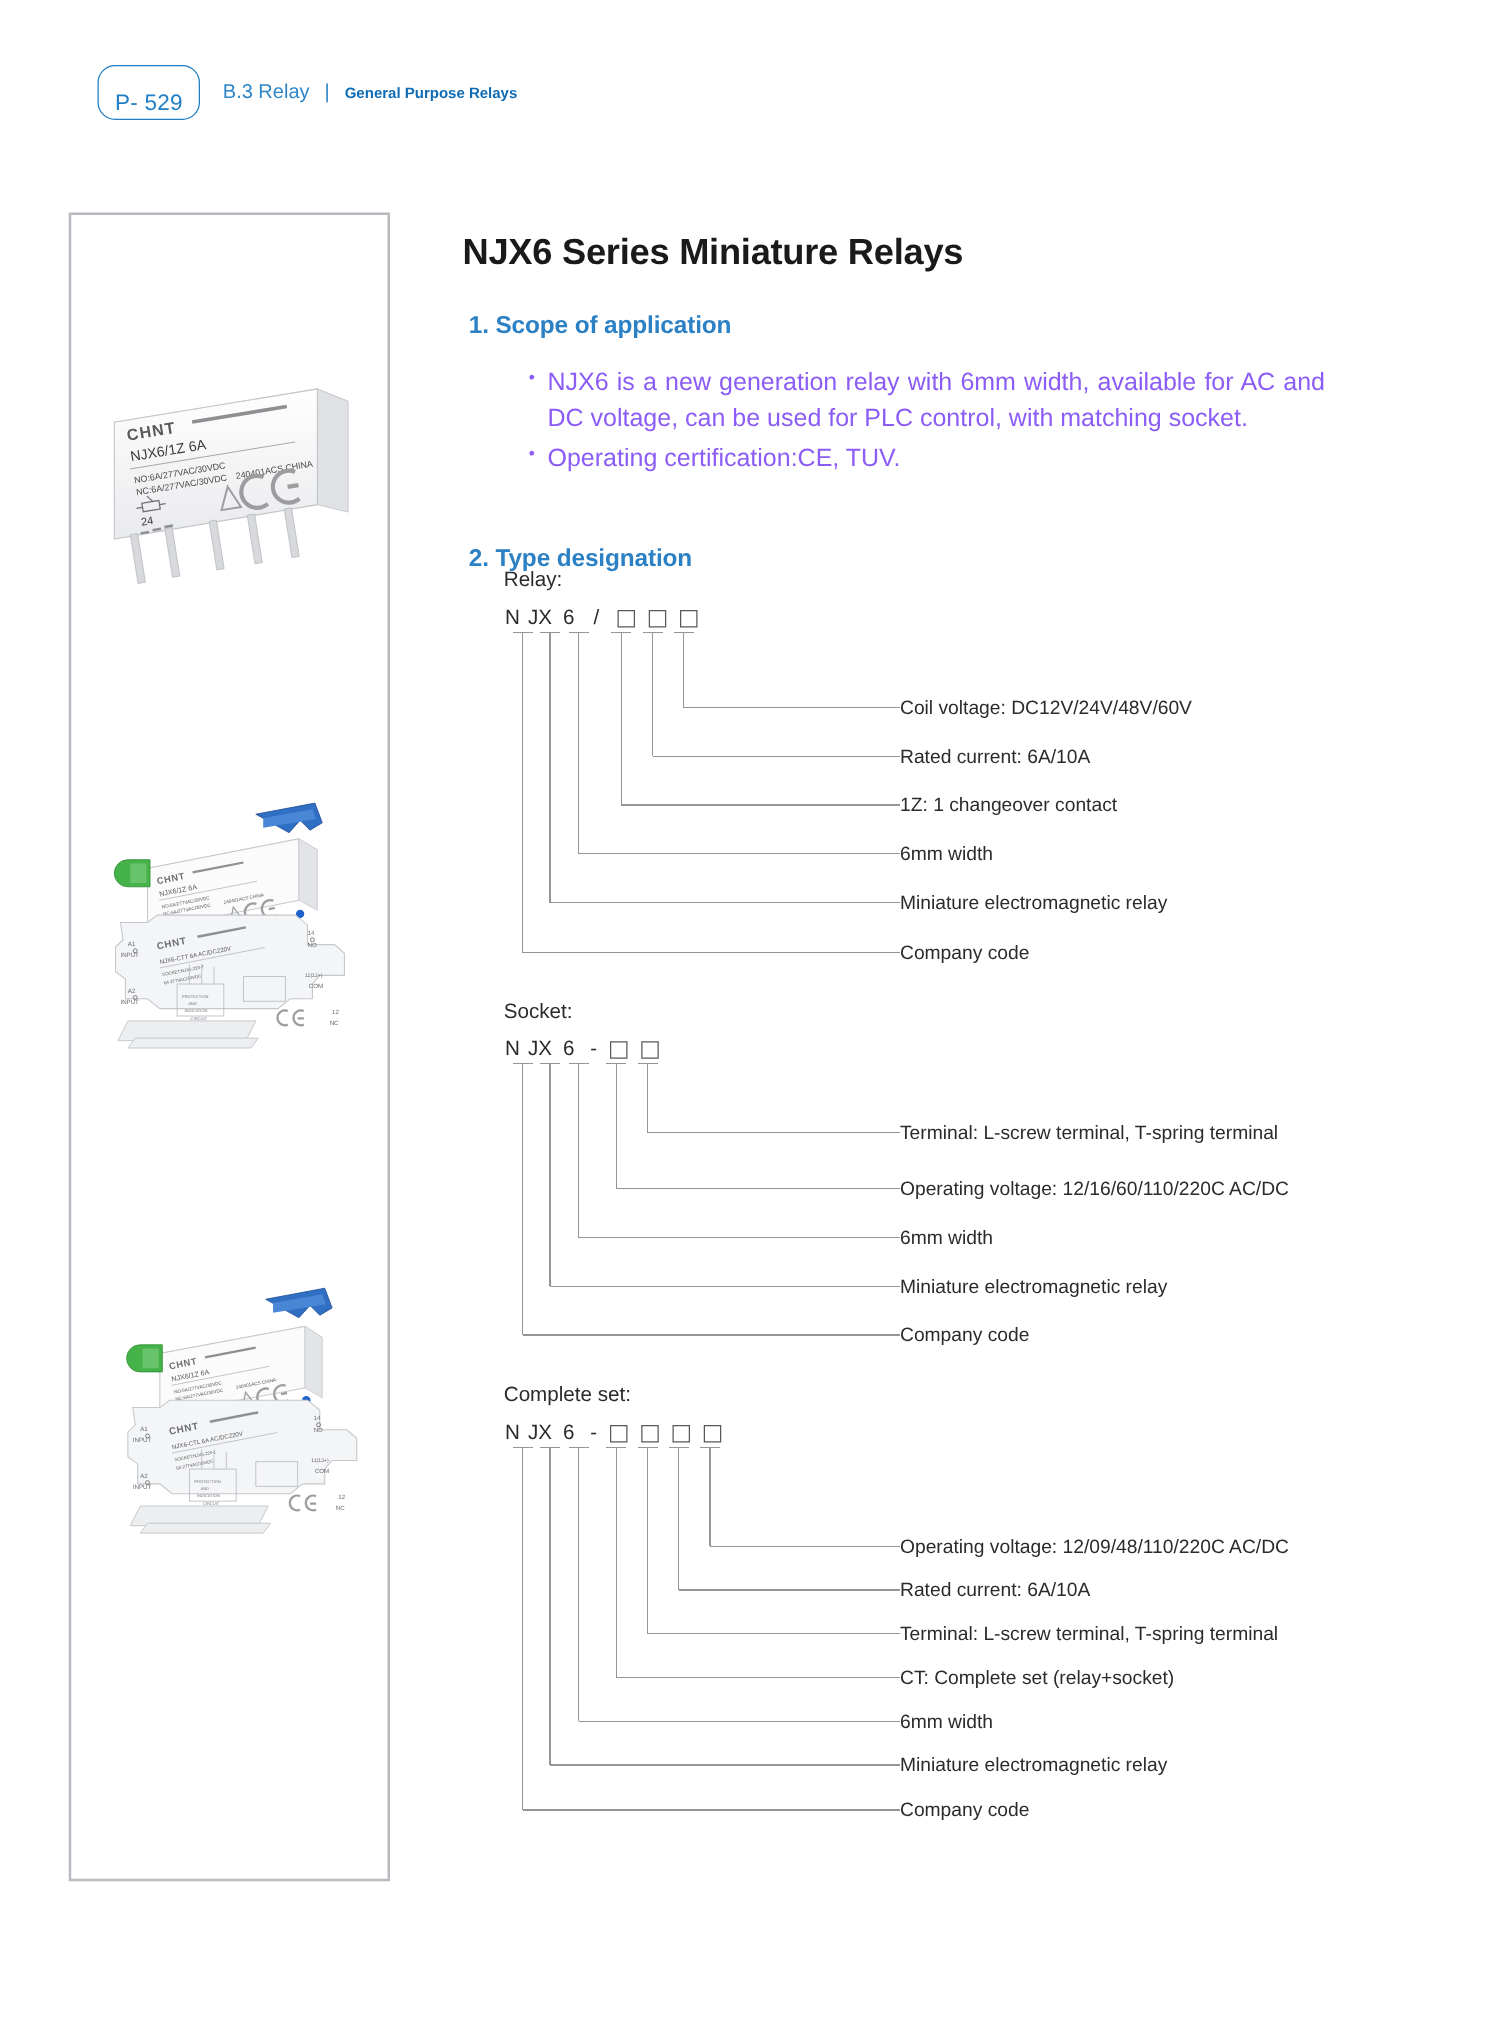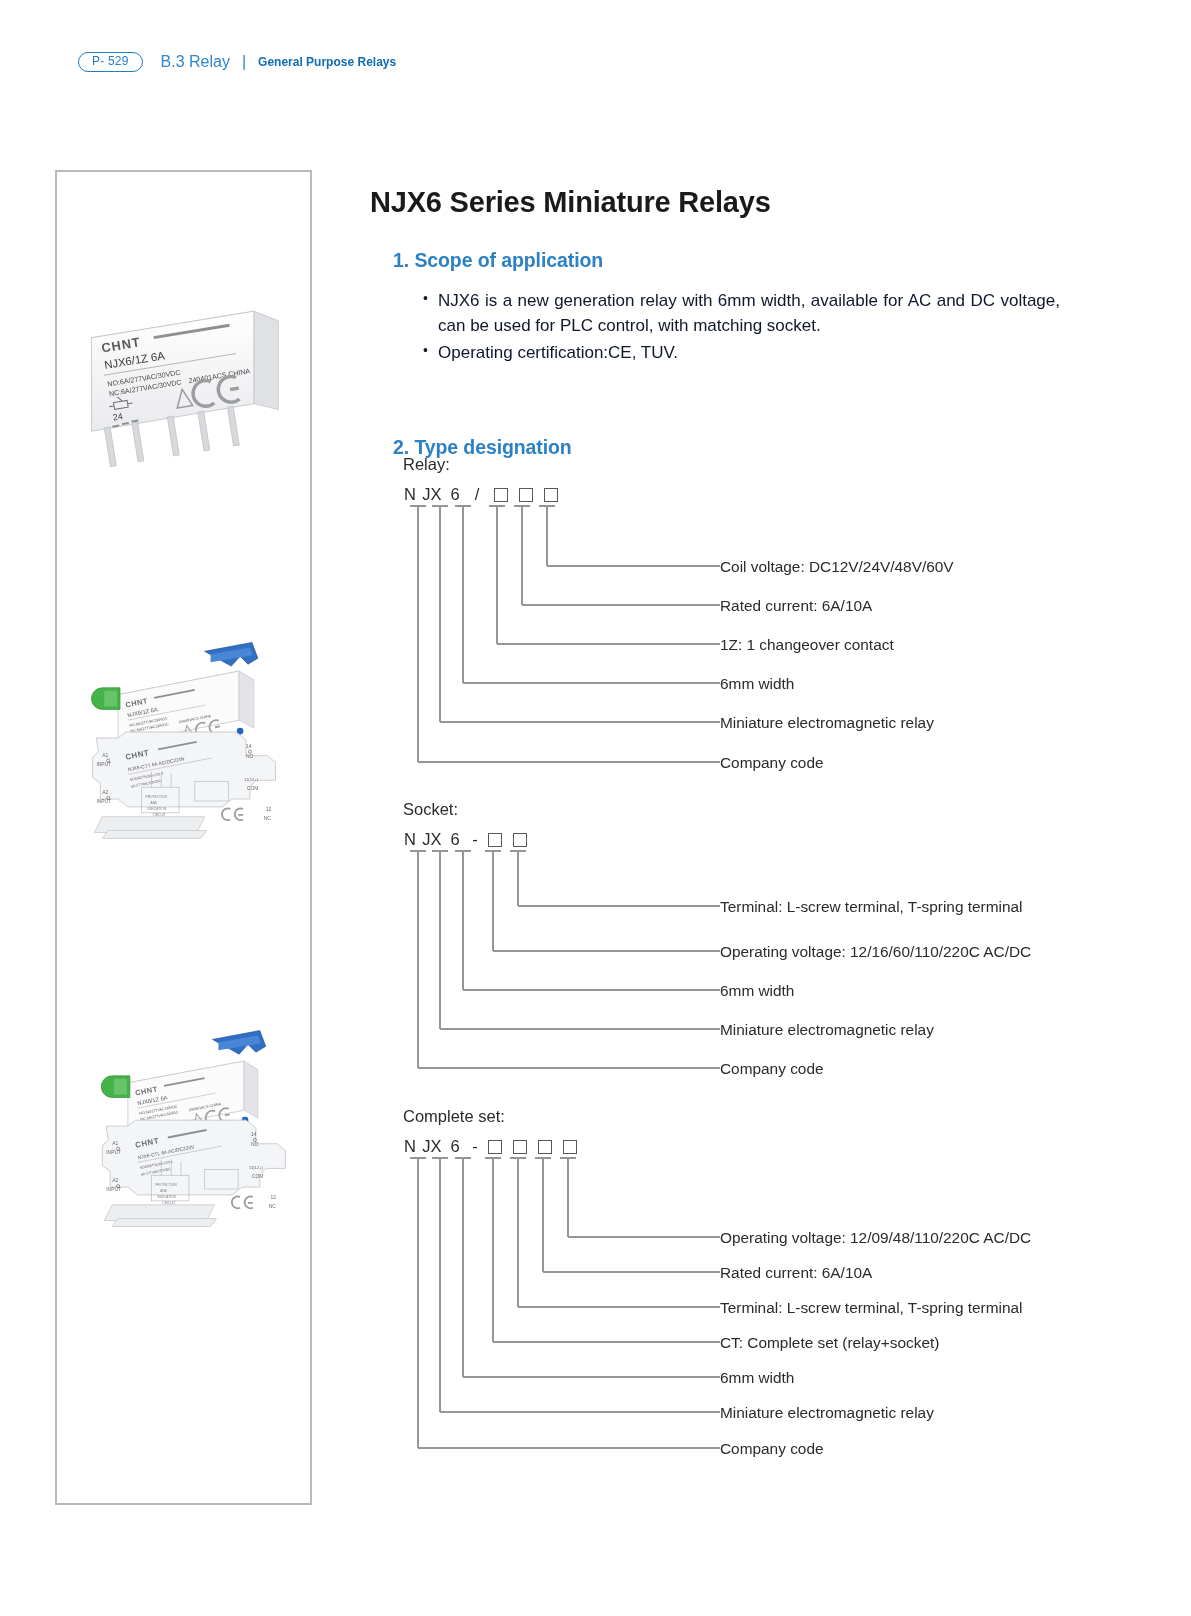--- a/index.html
+++ b/index.html
@@ -21,23 +21,23 @@
     top: 52px;
     display: flex;
     align-items: center;
     gap: 9px;
     white-space: nowrap;
   }
   .page-pill {
     border: 1.4px solid #1f7ec4;
     border-radius: 14px;
     color: #1f7ec4;
-    font-size: 12px;
+    font-size: 18px;
     letter-spacing: .2px;
-    padding: 2px 13px 4px 13px;
+    padding: 20px 13px 4px 13px;
     line-height: 1;
   }
   .crumb-section {
     color: #2f86c8;
     font-size: 16px;
     margin-left: 9px;
   }
   .crumb-sep {
     color: #2f86c8;
     font-size: 16px;
@@ -76,32 +76,31 @@
     color: #1a1a1a;
   }
 
   .section-heading {
     position: absolute;
     left: 5px;
     font-size: 19.5px;
     font-weight: bold;
     color: #2c80c4;
     letter-spacing: -.1px;
-    margin-left: 18px;
   }
   #heading-scope { top: 233px; }
   #heading-type  { top: 420px; }
 
   #scope-list {
     position: absolute;
     left: 10px; top: 272px;
     width: 680px;
-    font-size: 17px;
+    font-size: 20px;
     line-height: 1.47;
-    color: #0f172a;
+    color: #8b5cf6;
   }
   #scope-list li { margin-bottom: 2px; list-style: none; position: relative; padding-left: 18px; }
   #scope-list li.justify { text-align: justify; }
   #scope-list li::before {
     content: "\2022";
     position: absolute;
     left: 3px; top: -1px;
     font-size: 14px;
   }
 

